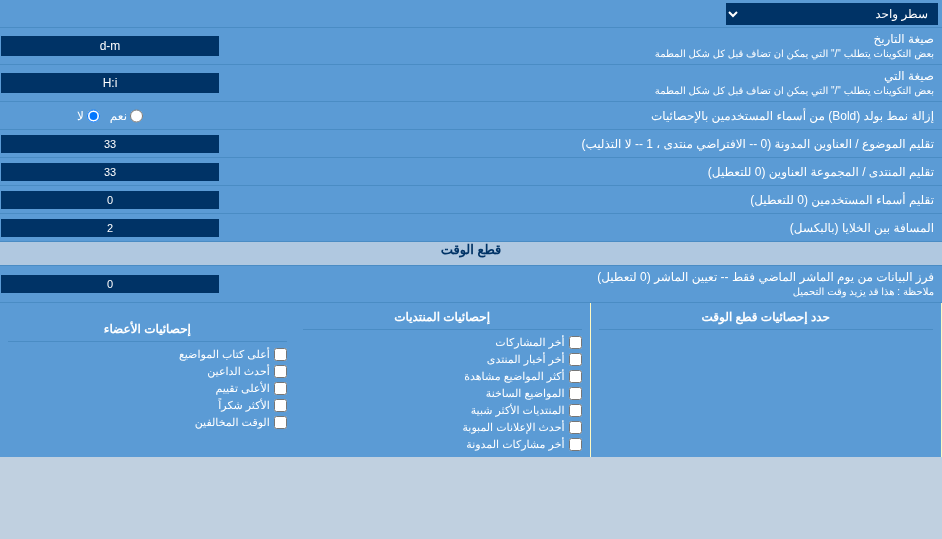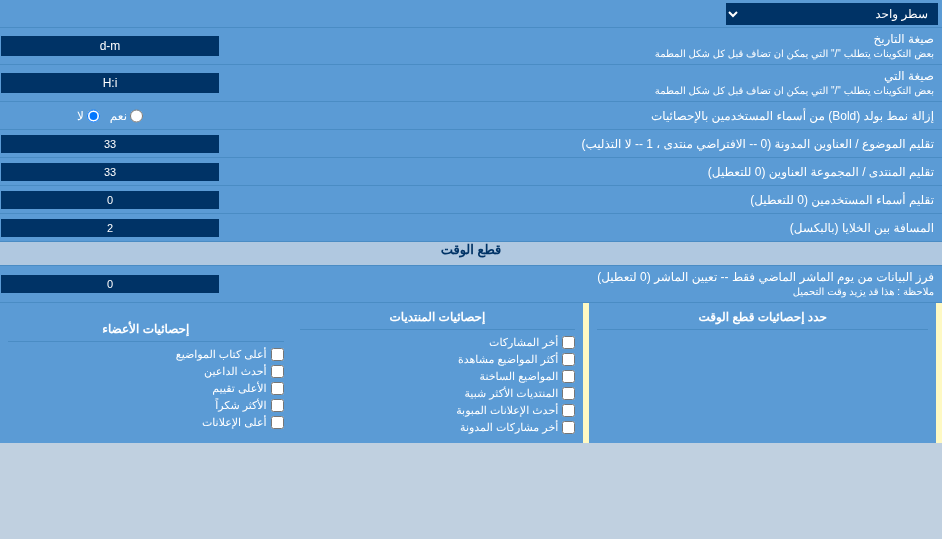--- a/index.html
+++ b/index.html
@@ -137,21 +137,21 @@
 
     .stats-bottom {
       background: #5b9bd5;
       display: flex;
       min-height: 140px;
     }
 
     .stats-col {
       flex: 1;
       padding: 4px 8px;
-      border-right: 6px solid #fef9c3;
+      border-right: 1px solid #fef9c3;
     }
     .stats-col:last-child {
       border-right: none;
       margin-top: 12px;
     }
 
     .stats-col-title {
       color: #fff;
       font-weight: bold;
       font-size: 12px;
@@ -270,20 +270,24 @@
     </div>
 
     <div class="stats-col">
       <div class="stats-col-title">إحصائيات المنتديات</div>
       <div class="checkbox-item">
         <input type="checkbox" style="">
         <span>أخر المشاركات</span>
       </div>
       <div class="checkbox-item">
         <input type="checkbox" style="">
+        <span>أخر أخبار المنتدى</span>
+      </div>
+      <div class="checkbox-item">
+        <input type="checkbox" style="">
         <span>أكثر المواضيع مشاهدة</span>
       </div>
       <div class="checkbox-item">
         <input type="checkbox" style="">
         <span>المواضيع الساخنة</span>
       </div>
       <div class="checkbox-item">
         <input type="checkbox" style="">
         <span>المنتديات الأكثر شبية</span>
       </div>
@@ -310,19 +314,19 @@
       <div class="checkbox-item">
         <input type="checkbox" style="">
         <span>الأعلى تقييم</span>
       </div>
       <div class="checkbox-item">
         <input type="checkbox" style="">
         <span>الأكثر شكراً</span>
       </div>
       <div class="checkbox-item">
         <input type="checkbox" style="">
-        <span>أعلى الإعلانات</span>
+        <span>الوقت المخالفين</span>
       </div>
     </div>
 
   </div>
 
 </div>
 
 </body></html>

